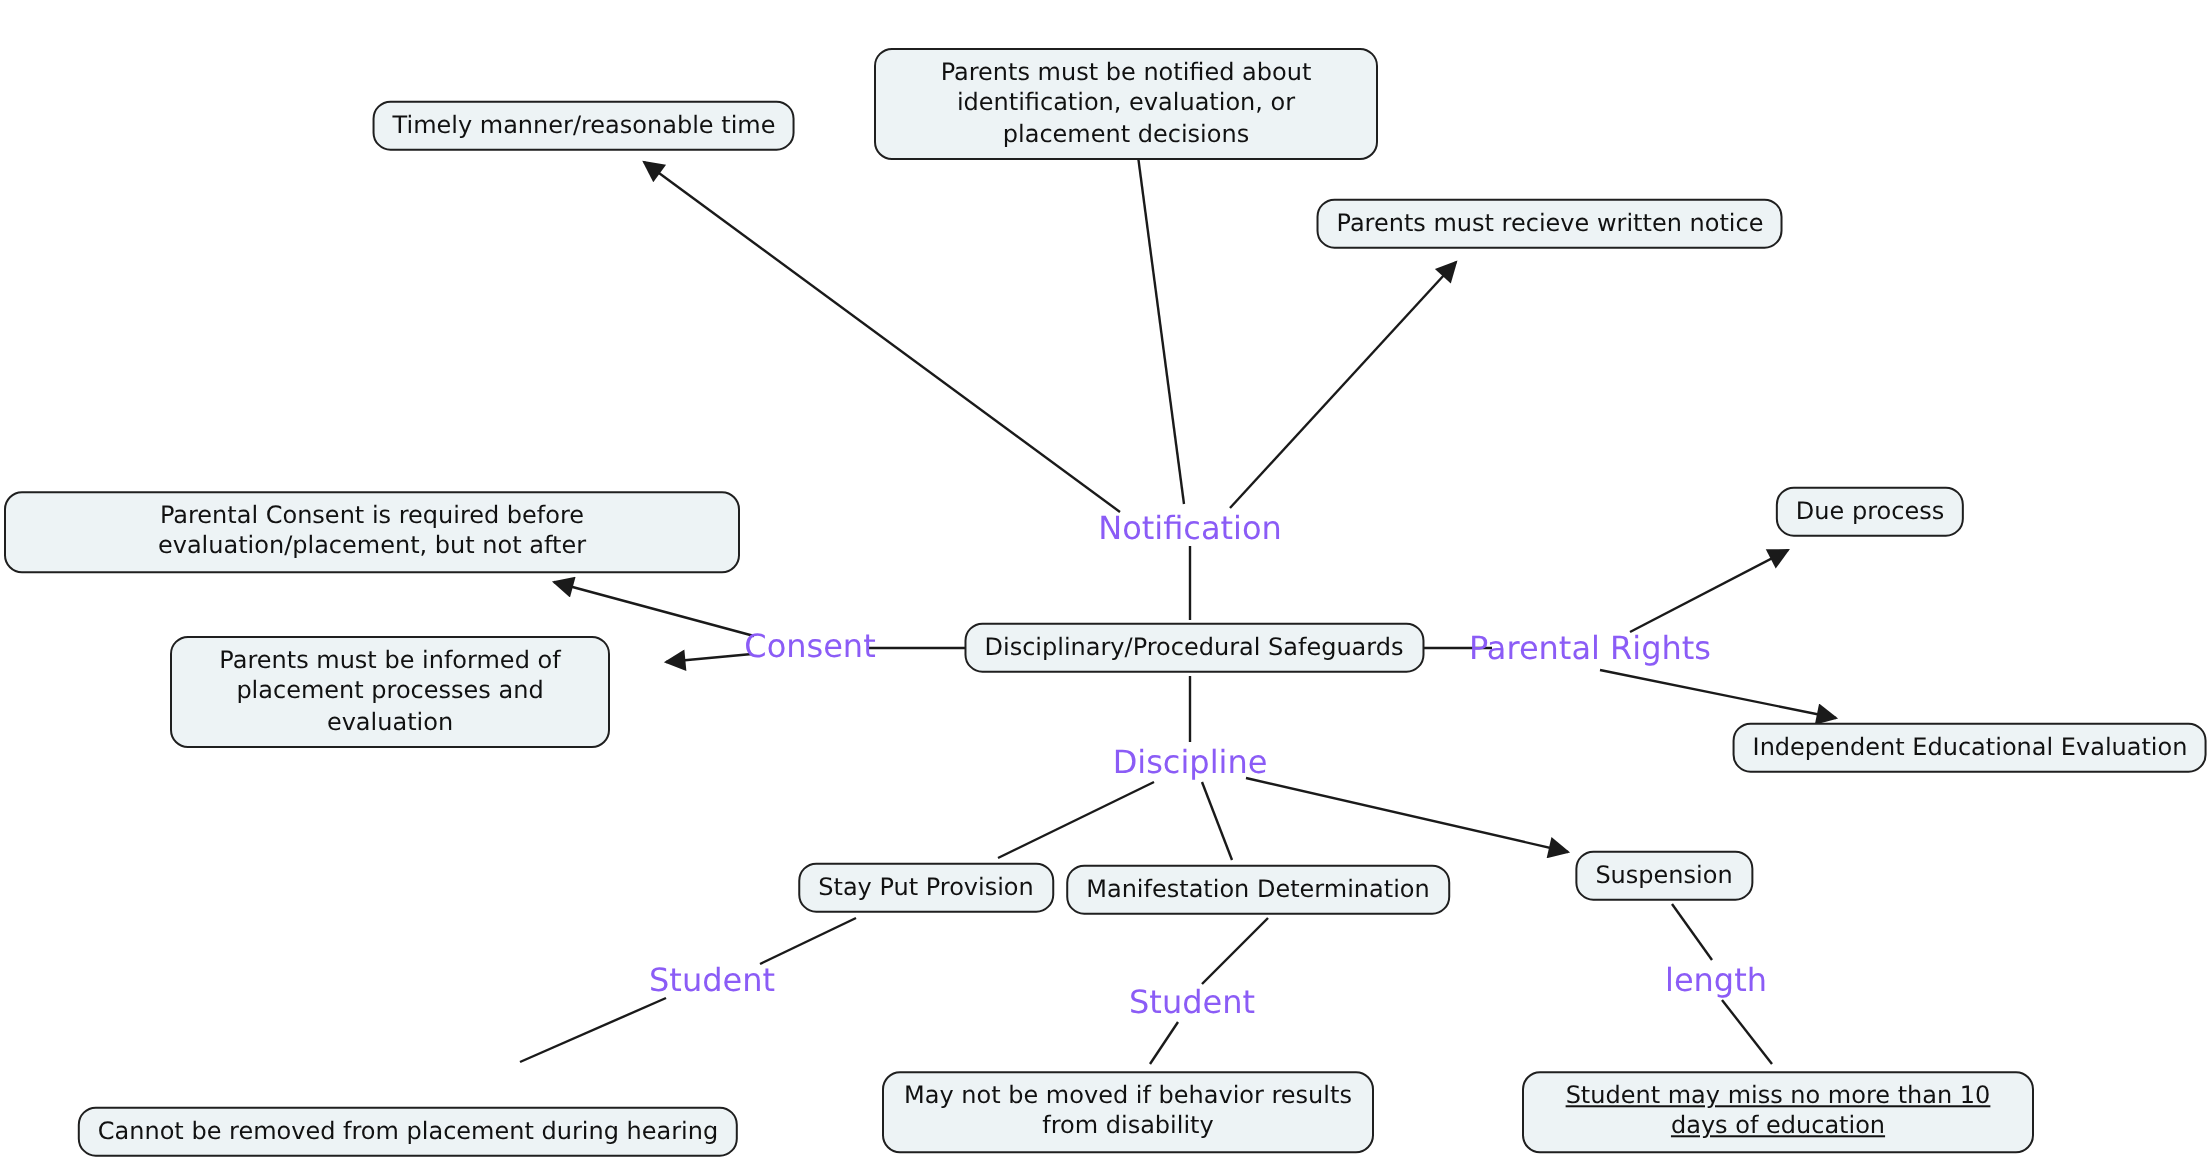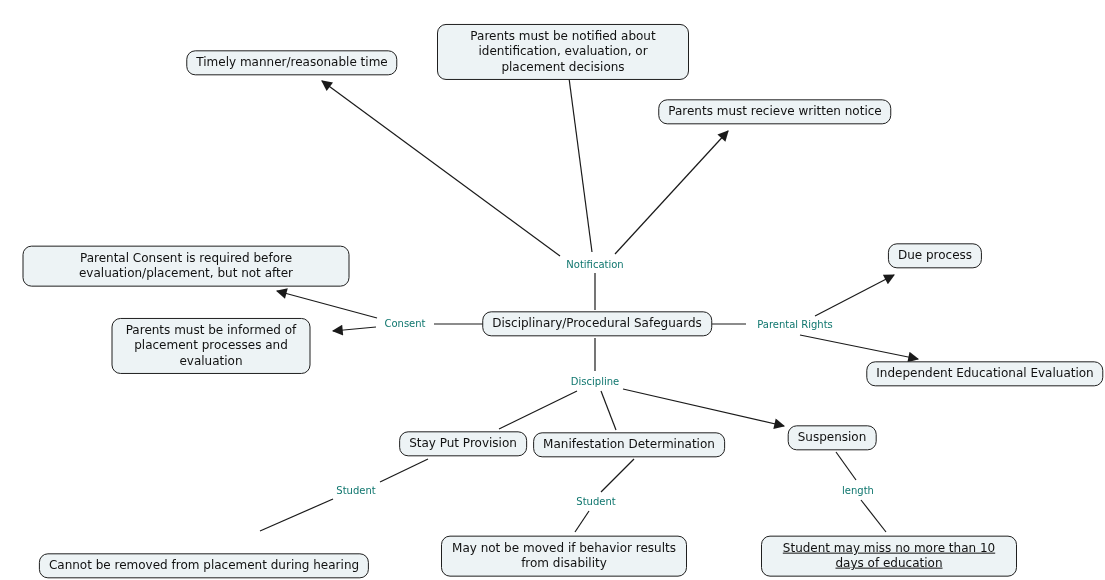--- a/index.html
+++ b/index.html
@@ -32,22 +32,22 @@
     line-height: 1.28;
     padding: 4px 9px;
     text-align: center;
     z-index: 2;
     box-sizing: border-box;
   }
   .concept.single { white-space: nowrap; }
   .phrase {
     position: absolute;
     transform: translate(-50%, -50%);
-    color: #0f766e;
-    font-size: 10px;
+    color: #8b5cf6;
+    font-size: 16px;
     white-space: nowrap;
     z-index: 2;
     text-align: left;
   }
 </style>
 </head>
 <body>
 
 <div id="canvas">
 
@@ -87,23 +87,23 @@
       <line x1="861" y1="500" x2="886" y2="532"></line>
     </g>
   </svg>
 
   <div class="concept" style="left:563px; top:28px; width:252px;margin-top:24px;">Parents must be notified about identification, evaluation, or placement decisions</div>
 
   <div class="concept single" style="left:292px; top:63px;">Timely manner/reasonable time</div>
 
   <div class="concept single" style="left:744px; top:112px;margin-left:31px;">Parents must recieve written notice</div>
 
-  <div class="concept" style="left:186px; top:266px; width:327px;">Parental Consent is required before evaluation/placement, but not after</div>
+  <div class="concept" style="left:186px; top:266px; width:368px;">Parental Consent is required before evaluation/placement, but not after</div>
 
-  <div class="concept" style="left:195px; top:346px; width:199px;margin-left:16px;">Parents must be informed of placement processes and evaluation</div>
+  <div class="concept" style="left:195px; top:346px; width:220px;">Parents must be informed of placement processes and evaluation</div>
 
   <div class="concept single" style="left:597px; top:324px;">Disciplinary/Procedural Safeguards</div>
 
   <div class="concept single" style="left:935px; top:256px;">Due process</div>
 
   <div class="concept single" style="left:463px; top:444px;">Stay Put Provision</div>
 
   <div class="concept single" style="left:985px; top:374px;">Independent Educational Evaluation</div>
 
   <div class="concept single" style="left:629px; top:445px;">Manifestation Determination</div>

